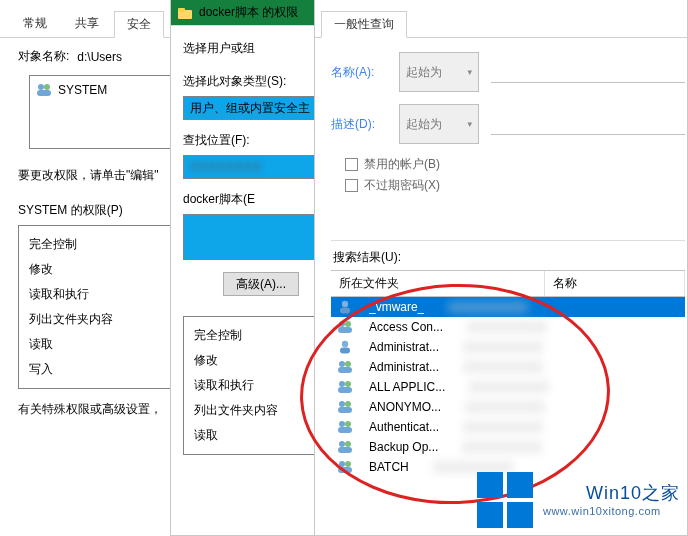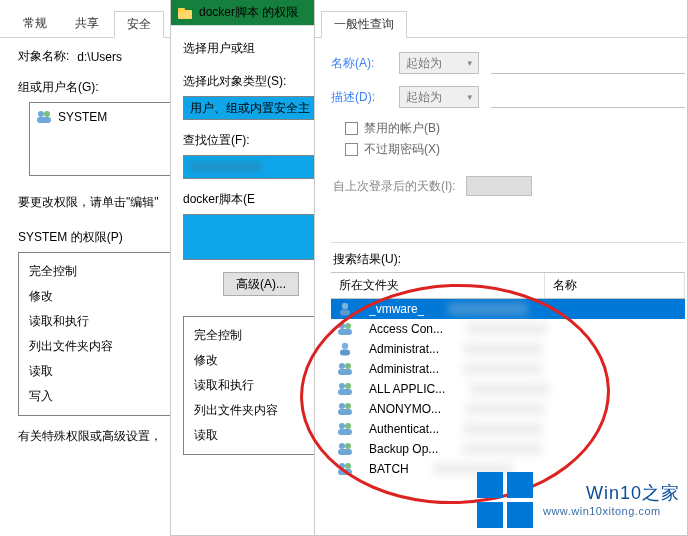--- a/index.html
+++ b/index.html
@@ -138,21 +138,21 @@
     border-bottom: 1px solid #d0d0d0;
     padding: 10px 0 0 6px;
   }
   .search-body { padding: 14px 2px 10px 16px; }
   .form-row { display: flex; align-items: center; margin-bottom: 12px; gap: 12px; }
   .form-lbl { width: 56px; color:#3b82f6; }
   .combo {
     border: 1px solid #c0c0c0;
     background: #efefef;
     color: #7a7a7a;
-    height: 22px;
+    height: 40px;
     width: 80px;
     display: flex; align-items: center; justify-content: space-between;
     padding: 0 6px;
   }
   .combo .chev { font-size: 9px; color:#888; }
   .textcell {
     border-bottom: 1px solid #c0c0c0;
     height: 22px; flex: 1;
   }
   .chk-row { display:flex; align-items:center; gap:6px; margin: 4px 0 4px 14px; color:#666;}
@@ -245,21 +245,20 @@
     <div class="tab">常规</div>
     <div class="tab">共享</div>
     <div class="tab active">安全</div>
     <div class="tab">以</div>
   </div>
   <div class="dlg-body">
     <div class="row">
       <span class="lbl">对象名称:</span>
       <span class="val">d:\Users</span>
     </div>
-    <div class="group-label">组或用户名(G):</div>
     <div class="listbox">
       <div class="list-item">
         <svg class="sysicon" viewBox="0 0 16 16">
             <use href="#ico-group"></use>
           </svg>
         <span>SYSTEM</span>
       </div>
     </div>
     <div class="hint">要更改权限，请单击"编辑"</div>
     <div class="perm-label">SYSTEM 的权限(P)</div>
@@ -336,24 +335,20 @@
 
     <div class="chk-row">
       <span class="chk"></span>
       <span>禁用的帐户(B)</span>
     </div>
     <div class="chk-row">
       <span class="chk"></span>
       <span>不过期密码(X)</span>
     </div>
 
-    <div class="days-row">
-      <span>自上次登录后的天数(I):</span>
-      <span class="days-input"></span>
-    </div>
 
     <div class="sep"></div>
 
     <div class="results-lbl">搜索结果(U):</div>
     <div class="results-head">
       <div class="col col2">所在文件夹</div>
       <div class="col col1">名称</div>
     </div>
     <div class="results-list" id="results-list">
         <div class="result-row selected">

